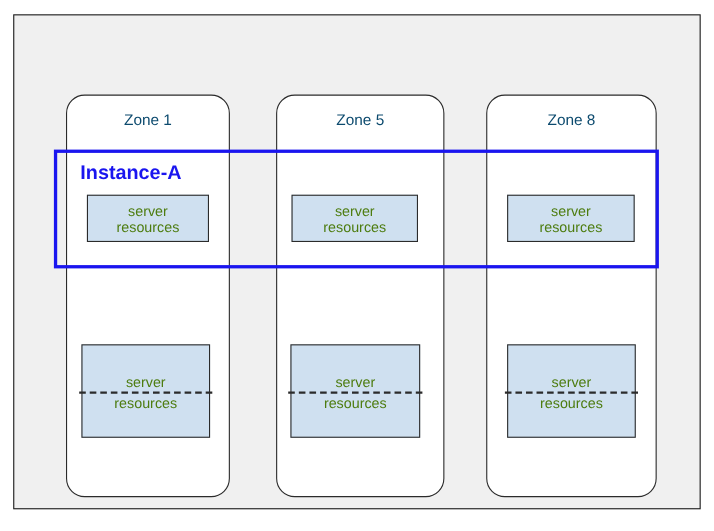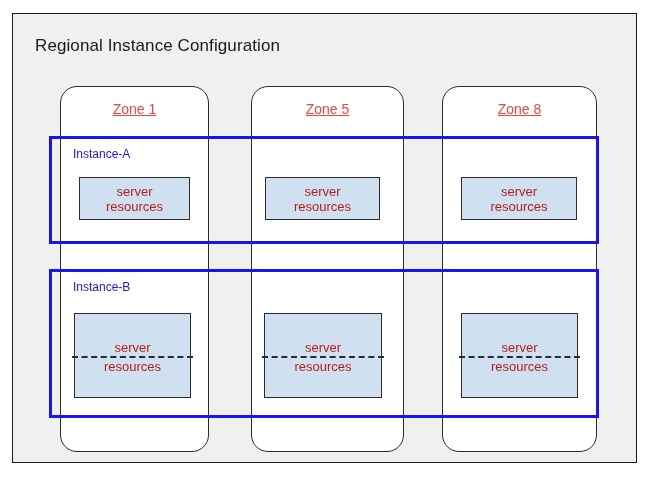--- a/index.html
+++ b/index.html
@@ -58,54 +58,53 @@
   .zone-card.z2 { left: 238px; width: 153px; }
   .zone-card.z3 { left: 429px; width: 155px; }
 
   .zone-title {
     position: absolute;
     top: 14px;
     left: 0;
     right: 0;
     text-align: center;
     font-size: 14px;
-    color: #ef4444;
-    text-decoration: underline;
+    color: #0c4a6e;
   }
 
   
   .instance-band {
     position: absolute;
     left: 36px;
     width: 550px;
     border: 3px solid #1a15ef;
     box-sizing: border-box;
     background: transparent;
     pointer-events: none;
   }
   .instance-band.band-a { top: 122px; height: 108px; }
   .instance-band.band-b { top: 255px; height: 149px; }
 
   .instance-label {
     position: absolute;
     left: 21px;
     top: 8px;
-    font-size: 12px;
-    font-weight: normal;
+    font-size: 18px;
+    font-weight: bold;
     color: #1a15ef;
     white-space: nowrap;
   }
 
   
   .res-box {
     position: absolute;
     background: #cfe0f0;
     border: 1px solid #2b2b2b;
     box-sizing: border-box;
-    color: #b91c1c;
+    color: #4d7c0f;
     font-size: 13px;
     line-height: 15px;
   }
 
   
   .res-box.row-a {
     top: 163px;
     height: 43px;
     display: flex;
     flex-direction: column;
@@ -146,21 +145,20 @@
     border-top: 2px dashed #2b2b2b;
   }
 </style>
 </head>
 <body>
 
 <div id="canvas">
 
   <div class="region-panel">
 
-    <div class="region-title">Regional Instance Configuration</div>
 
     <div class="zone-card z1">
       <div class="zone-title">Zone 1</div>
     </div>
     <div class="zone-card z2">
       <div class="zone-title">Zone 5</div>
     </div>
     <div class="zone-card z3">
       <div class="zone-title">Zone 8</div>
     </div>
@@ -190,18 +188,15 @@
     </div>
     <div class="res-box row-b z3">
       <div class="res-line-top">server</div>
       <div class="res-divider"></div>
       <div class="res-line-bottom">resources</div>
     </div>
 
     <div class="instance-band band-a">
       <div class="instance-label">Instance-A</div>
     </div>
-    <div class="instance-band band-b">
-      <div class="instance-label">Instance-B</div>
-    </div>
 
   </div>
 </div>
 
 </body></html>

